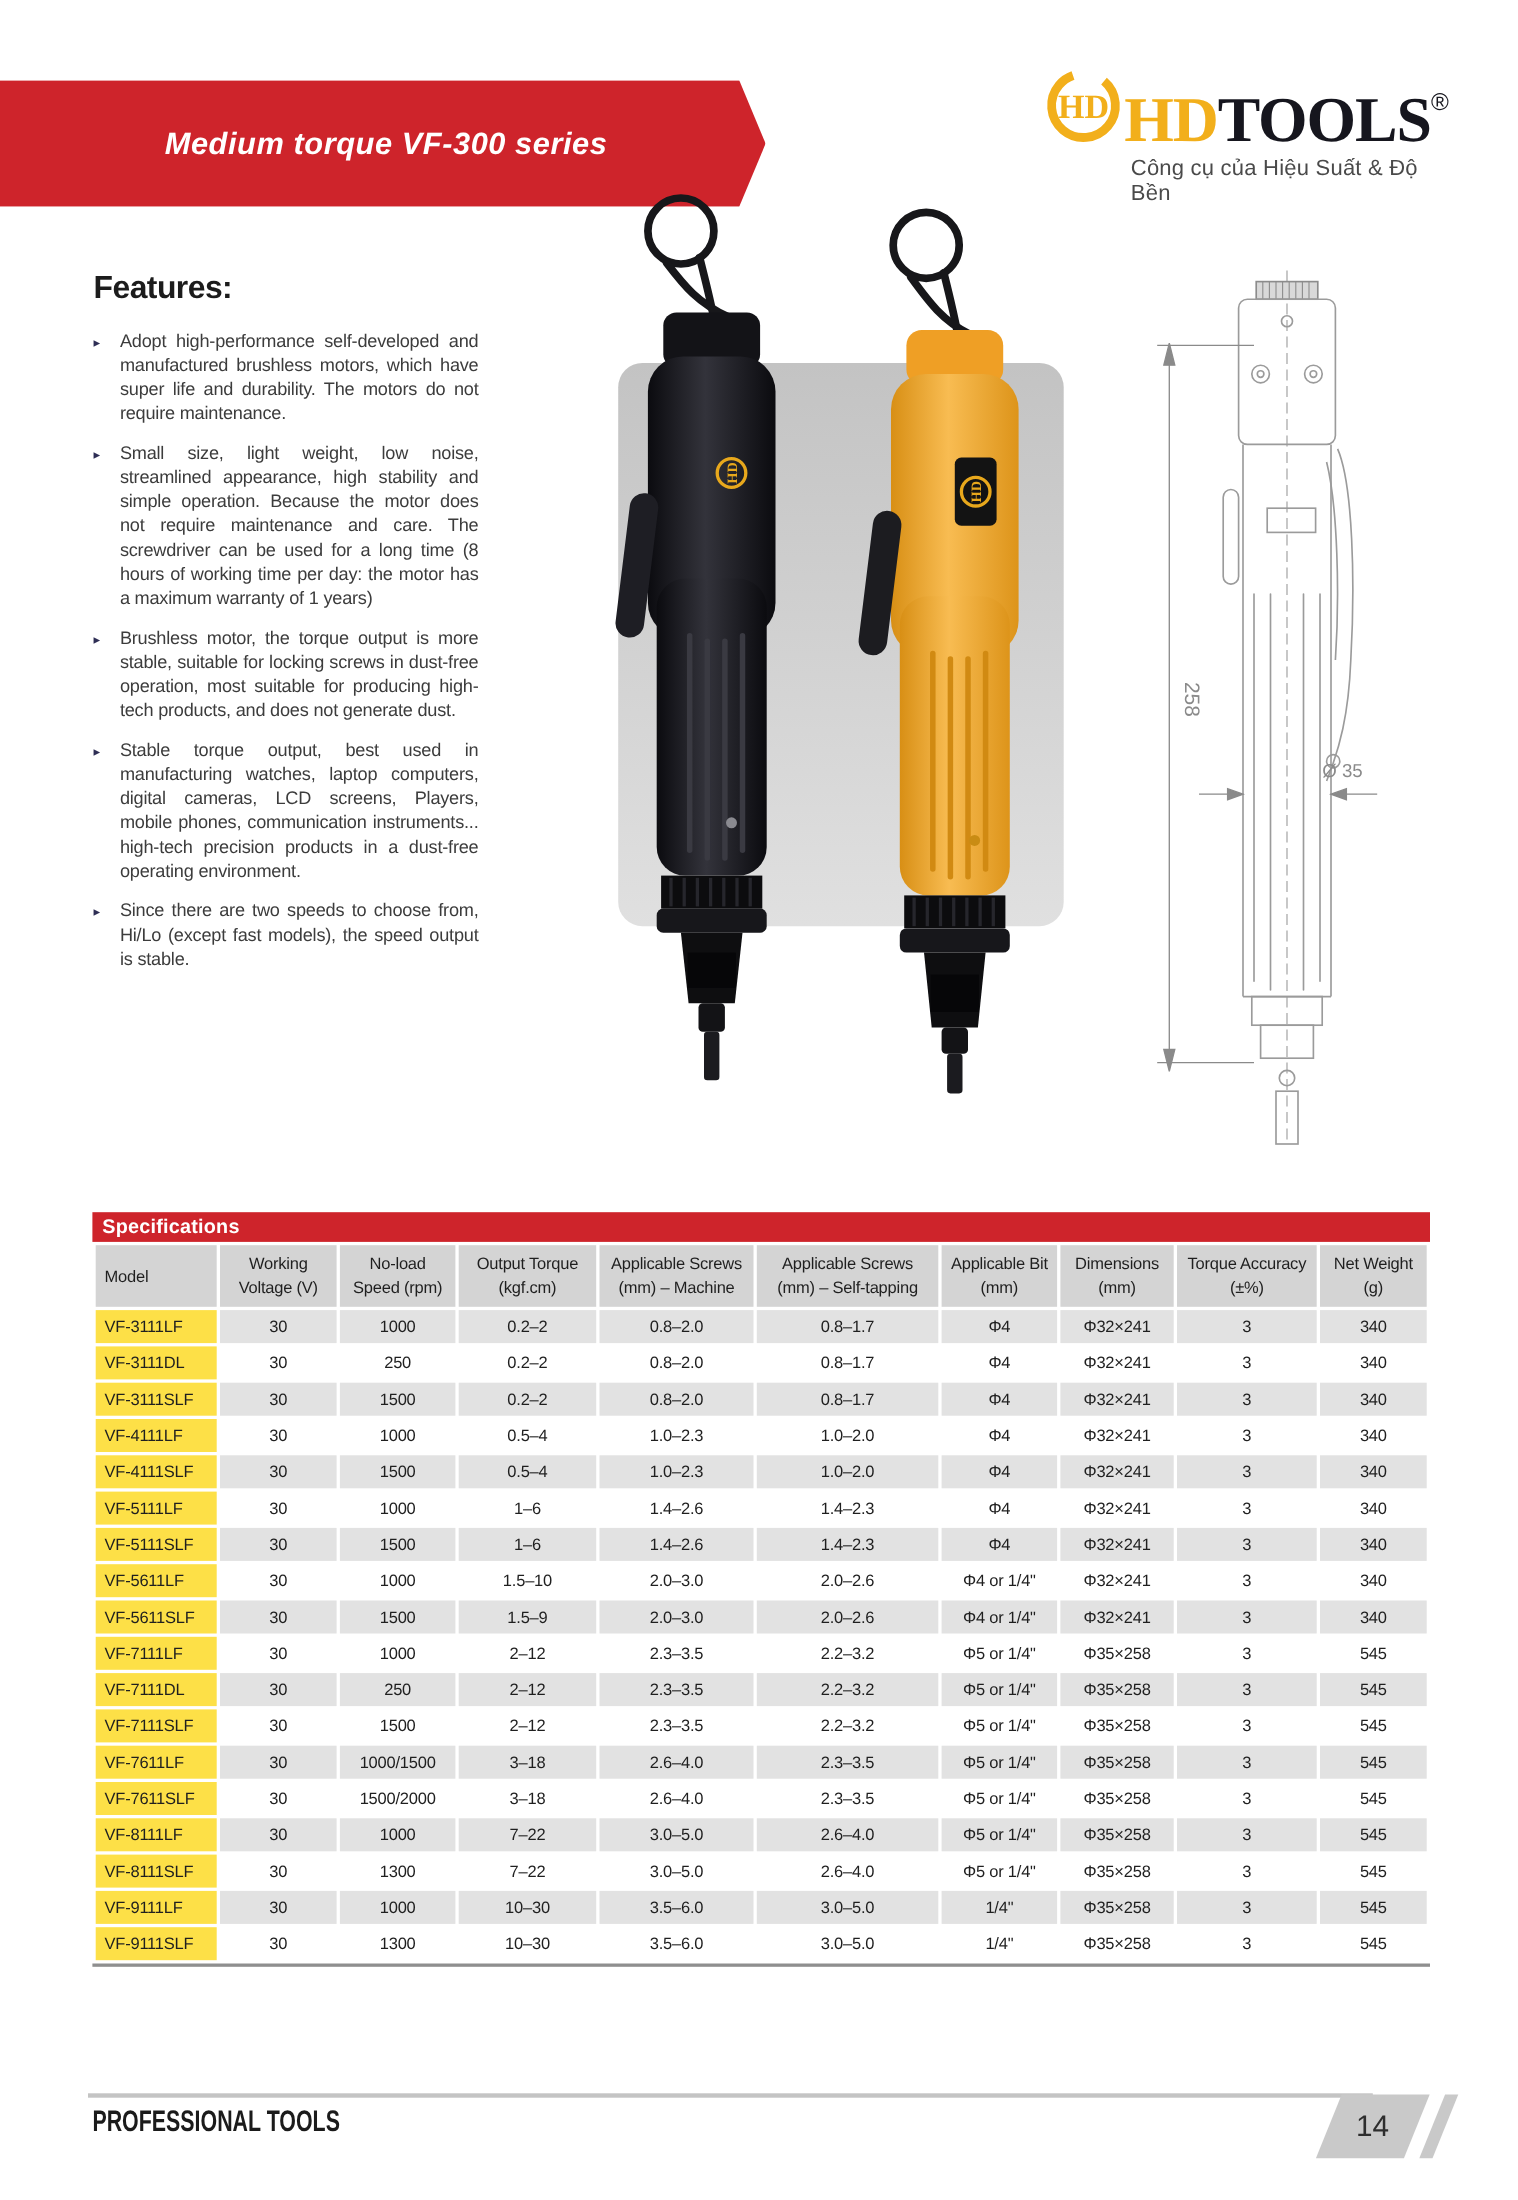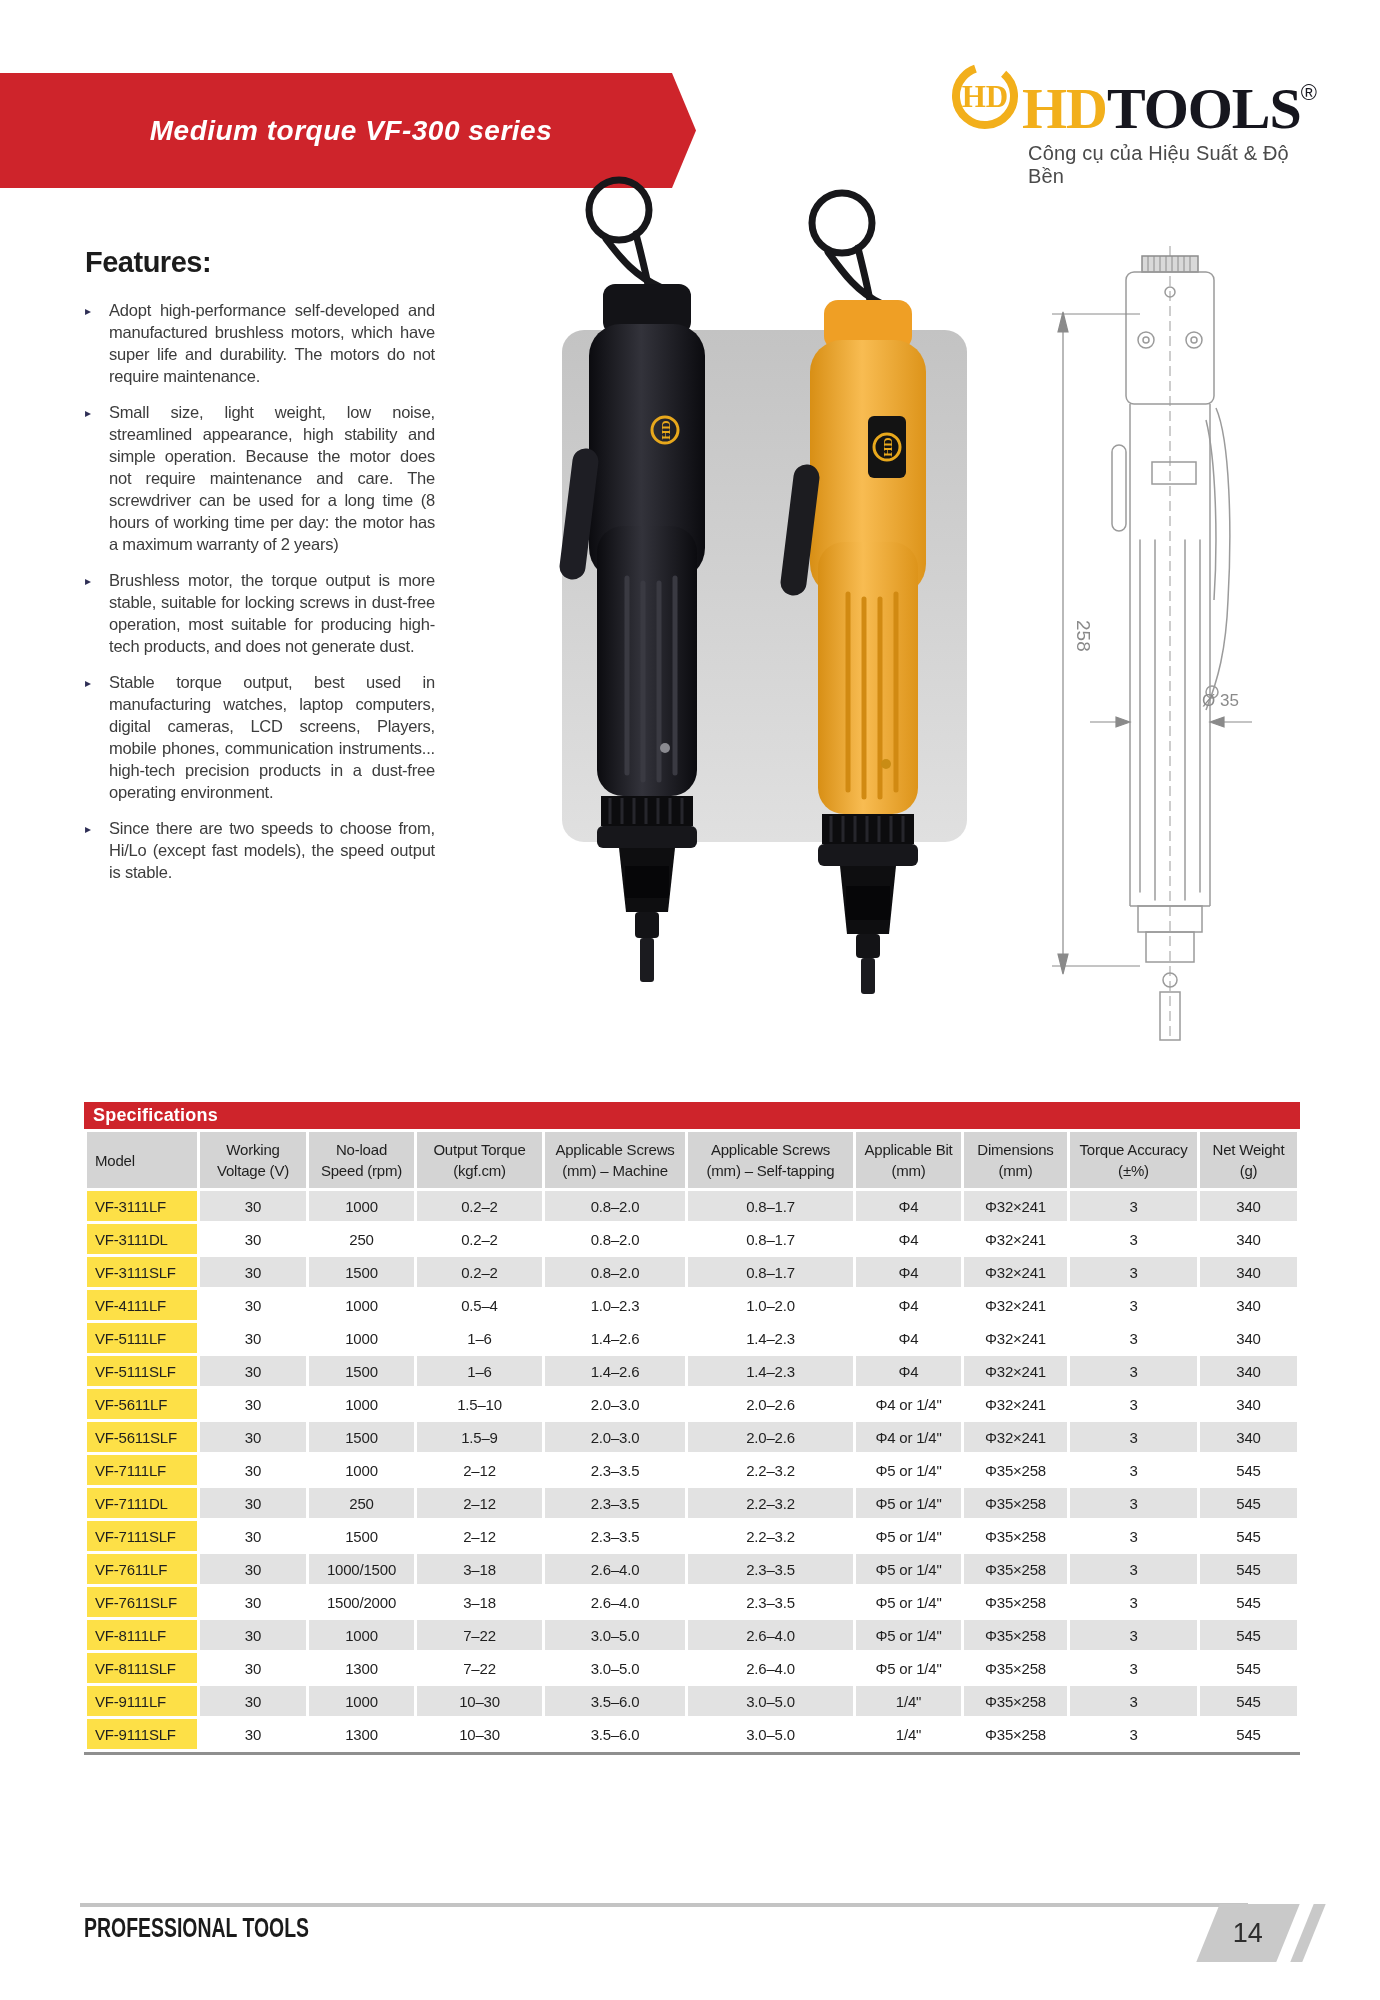--- a/index.html
+++ b/index.html
@@ -95,21 +95,21 @@
 
 <div class="features">
   <h2>Features:</h2>
   <ul>
     <li>
         <span class="f-bullet">▸</span>
         <span class="f-text">Adopt high-performance self-developed and manufactured brushless motors, which have super life and durability. The motors do not require maintenance.</span>
       </li>
     <li>
         <span class="f-bullet">▸</span>
-        <span class="f-text">Small size, light weight, low noise, streamlined appearance, high stability and simple operation. Because the motor does not require maintenance and care.  The screwdriver can be used for a long time (8 hours of working time per day: the motor has a maximum warranty of 2 years)</span>
+        <span class="f-text">Small size, light weight, low noise, streamlined appearance, high stability and simple operation. Because the motor does not require maintenance and care.  The screwdriver can be used for a long time (8 hours of working time per day: the motor has a maximum warranty of 1 years)</span>
       </li>
     <li>
         <span class="f-bullet">▸</span>
         <span class="f-text">Brushless motor, the torque output is more stable, suitable for locking screws in dust-free operation, most suitable for producing high-tech products, and does not generate dust.</span>
       </li>
     <li>
         <span class="f-bullet">▸</span>
         <span class="f-text">Stable torque output, best used in manufacturing watches, laptop computers, digital cameras, LCD screens, Players, mobile phones, communication instruments... high-tech precision products in a dust-free operating environment.</span>
       </li>
     <li>
@@ -398,20 +398,32 @@
           <td>30</td>
           <td>1000</td>
           <td>0.5–4</td>
           <td>1.0–2.3</td>
           <td>1.0–2.0</td>
           <td>Φ4</td>
           <td>Φ32×241</td>
           <td>3</td>
           <td>340</td>
         </tr>
+        <tr class="odd">
+          <td class="model">VF-4111SLF</td>
+          <td>30</td>
+          <td>1500</td>
+          <td>0.5–4</td>
+          <td>1.0–2.3</td>
+          <td>1.0–2.0</td>
+          <td>Φ4</td>
+          <td>Φ32×241</td>
+          <td>3</td>
+          <td>340</td>
+        </tr>
         <tr class="even">
           <td class="model">VF-5111LF</td>
           <td>30</td>
           <td>1000</td>
           <td>1–6</td>
           <td>1.4–2.6</td>
           <td>1.4–2.3</td>
           <td>Φ4</td>
           <td>Φ32×241</td>
           <td>3</td>

